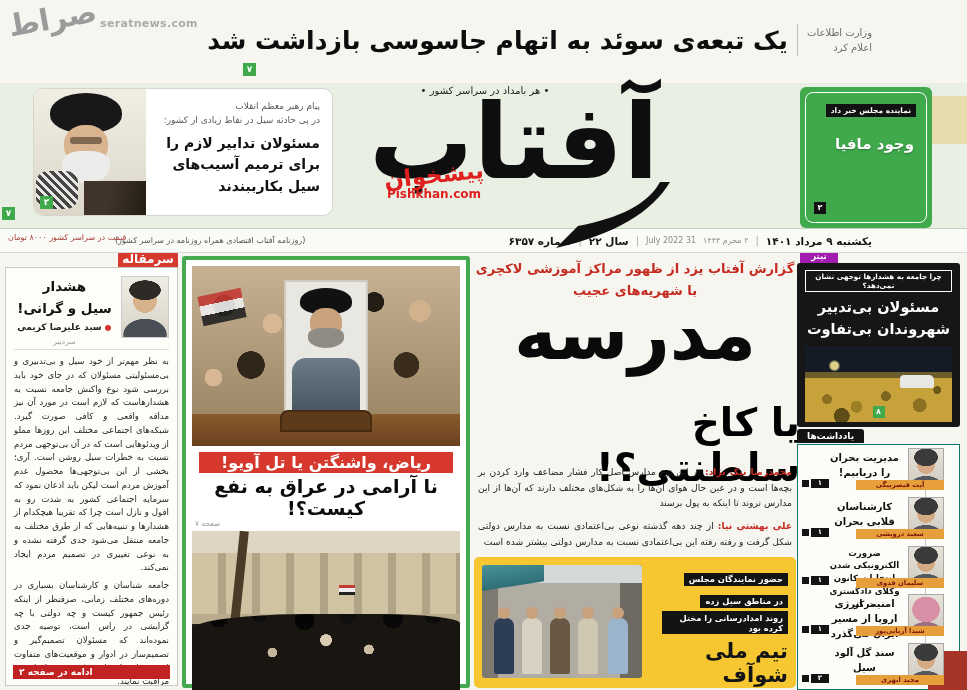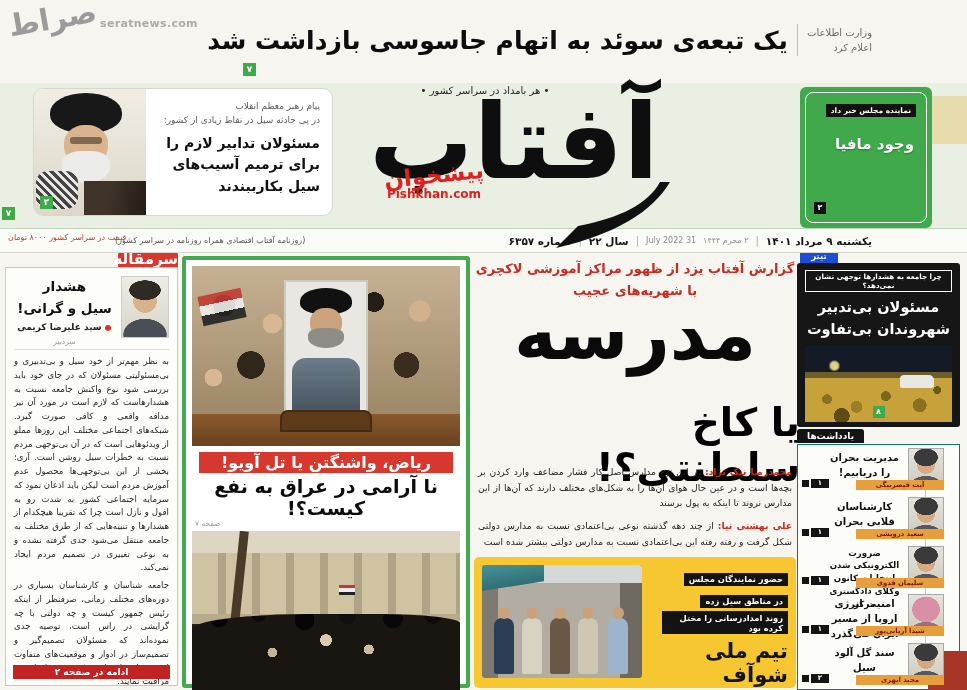--- a/index.html
+++ b/index.html
@@ -62,36 +62,36 @@
   .db-right { position:absolute; right:95px; top:0; height:100%; display:flex; align-items:center; gap:7px; }
   .db-strong { font-size:10.5px; font-weight:bold; color:#141414; }
   .db-dim { font-size:8px; color:#8a8a8a; }
   .db-sep { color:#9fb79a; font-size:10px; }
   .db-note { position:absolute; left:115px; top:7px; font-size:8px; color:#555; direction:rtl; }
   .price { position:absolute; top:233px; left:8px; font-size:8px; color:#a8403a; z-index:2; }
   .side-badge { position:absolute; top:207px; left:2px; width:13px; height:13px; line-height:13px; font-size:9px; z-index:3; }
 
   
   .ed-tab { position:absolute; top:252px; left:118px; width:60px; height:15px; background:#d6382e; color:#fff;
-            font-size:15px; font-weight:bold; text-align:center; line-height:15px; border-radius:3px 3px 0 0; }
+            font-size:12px; font-weight:bold; text-align:center; line-height:15px; border-radius:3px 3px 0 0; }
   .editorial { position:absolute; top:267px; left:5px; width:173px; height:419px; background:#fdfdfa;
                border:1px solid #c9c9c2; padding:6px 8px 24px; overflow:hidden; }
   .ed-head { position:relative; height:76px; border-bottom:1px solid #ddd; margin-bottom:5px; }
   .ed-photo { position:absolute; right:0; top:2px; width:48px; height:62px; border:1px solid #ccc;
               background-image: radial-gradient(ellipse 16px 10px at 50% 22%, #2e2a26 97%, transparent),
                                 radial-gradient(circle 12px at 50% 40%, #d8b28a 97%, transparent),
                                 radial-gradient(ellipse 22px 16px at 50% 96%, #4a4f57 97%, transparent),
                                 linear-gradient(#efece4,#d8d4c8); }
   .ed-title { position:absolute; right:54px; left:0; top:2px; text-align:center; font-size:13.5px; font-weight:bold; line-height:1.6; color:#111; }
   .ed-author { position:absolute; right:54px; left:0; top:48px; text-align:center; font-size:9px; font-weight:bold; color:#222; }
   .ed-dot { color:#d6382e; font-size:8px; }
   .ed-role { position:absolute; right:54px; left:0; top:63px; text-align:center; font-size:7.5px; color:#9a9a9a; }
   .ed-body p { font-size:8.6px; line-height:1.6; text-align:justify; color:#1d1d1d; margin-bottom:4px; }
   .ed-more { position:absolute; left:7px; right:7px; bottom:6px; background:#c32222; color:#fff;
-             font-size:9px; font-weight:bold; text-align:center; padding:2px 6px; }
+             font-size:9px; font-weight:bold; text-align:left; padding:2px 6px; }
 
   
   .iraq { position:absolute; top:256px; left:182px; width:288px; height:432px; background:#fff;
           border:4px solid #44a94f; border-radius:3px; padding:6px; }
   .iraq-photo1 { position:relative; height:180px; overflow:hidden; background:linear-gradient(#c7b193,#94805f); }
   .crowd-dots { position:absolute; inset:0; background-image:
       radial-gradient(circle 11px at 12% 22%, #241d16 97%, transparent),
       radial-gradient(circle 10px at 30% 32%, #d8b894 97%, transparent),
       radial-gradient(circle 12px at 46% 16%, #2a221a 97%, transparent),
       radial-gradient(circle 10px at 68% 20%, #241d16 97%, transparent),
@@ -157,21 +157,21 @@
               background:linear-gradient(90deg,#7e7a72 0 10%, #b2ada3 10% 86%, #6e6a62 86%); }
   .alley-sky { position:absolute; inset:0; background:linear-gradient(#d4d8d7 0 16%, transparent 16%); }
   .awning { position:absolute; top:0; left:0; width:62px; height:26px; transform:skewY(-9deg); transform-origin:top left;
             background:linear-gradient(#49929a,#2f6f76); }
   .fig { position:absolute; bottom:4px; width:20px; height:56px; border-radius:8px 8px 2px 2px; }
   .fig::before { content:""; position:absolute; top:-11px; left:4px; width:12px; height:12px; border-radius:50%; background:#c9a27c; }
   .f1 { left:12px; background:#2c3e55; } .f2 { left:40px; background:#d8d2c2; }
   .f3 { left:68px; background:#6b5844; } .f4 { left:96px; background:#cfc7b2; } .f5 { left:126px; background:#9db4cd; }
 
   
-  .titr-tab { position:absolute; top:249px; left:800px; width:38px; height:14px; background:#1d4ed8; color:#fff;
+  .titr-tab { position:absolute; top:249px; left:800px; width:38px; height:14px; background:#a21caf; color:#fff;
               font-size:8.5px; font-weight:bold; text-align:center; line-height:14px; border-radius:3px 3px 0 0; }
   .titr { position:absolute; top:263px; left:797px; width:163px; height:164px; background:#161616;
           border-radius:3px; padding:5px 8px; text-align:center; }
   .titr-kicker { display:inline-block; border:1px solid #fff; color:#fff; font-size:7.2px; font-weight:bold; padding:1px 4px; margin-top:2px; }
   .titr-headline { color:#fff; font-size:14.5px; font-weight:bold; line-height:1.55; margin-top:4px; }
   .titr-photo { position:relative; margin-top:5px; height:76px; overflow:hidden;
                 background:linear-gradient(#141b26 0 34%, #6b5d2c 34% 42%, #c7a23b 42%); }
   .rubble { position:absolute; inset:0; background-image:
       radial-gradient(circle 6px at 20% 26%, rgba(255,240,150,.85) 60%, transparent),
       radial-gradient(circle 5px at 15% 70%, #8a7020 97%, transparent),

